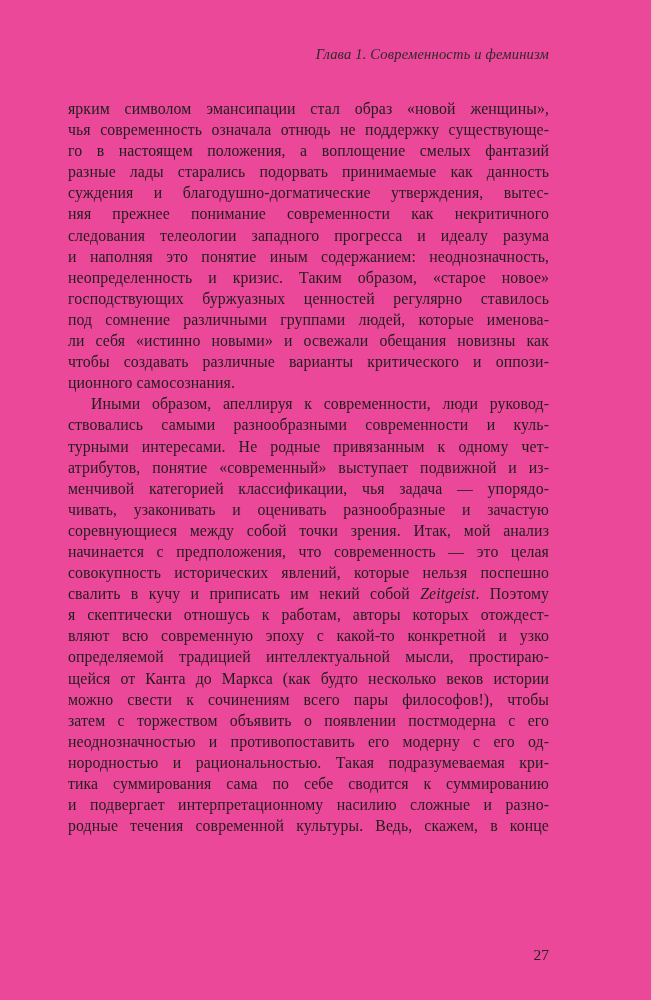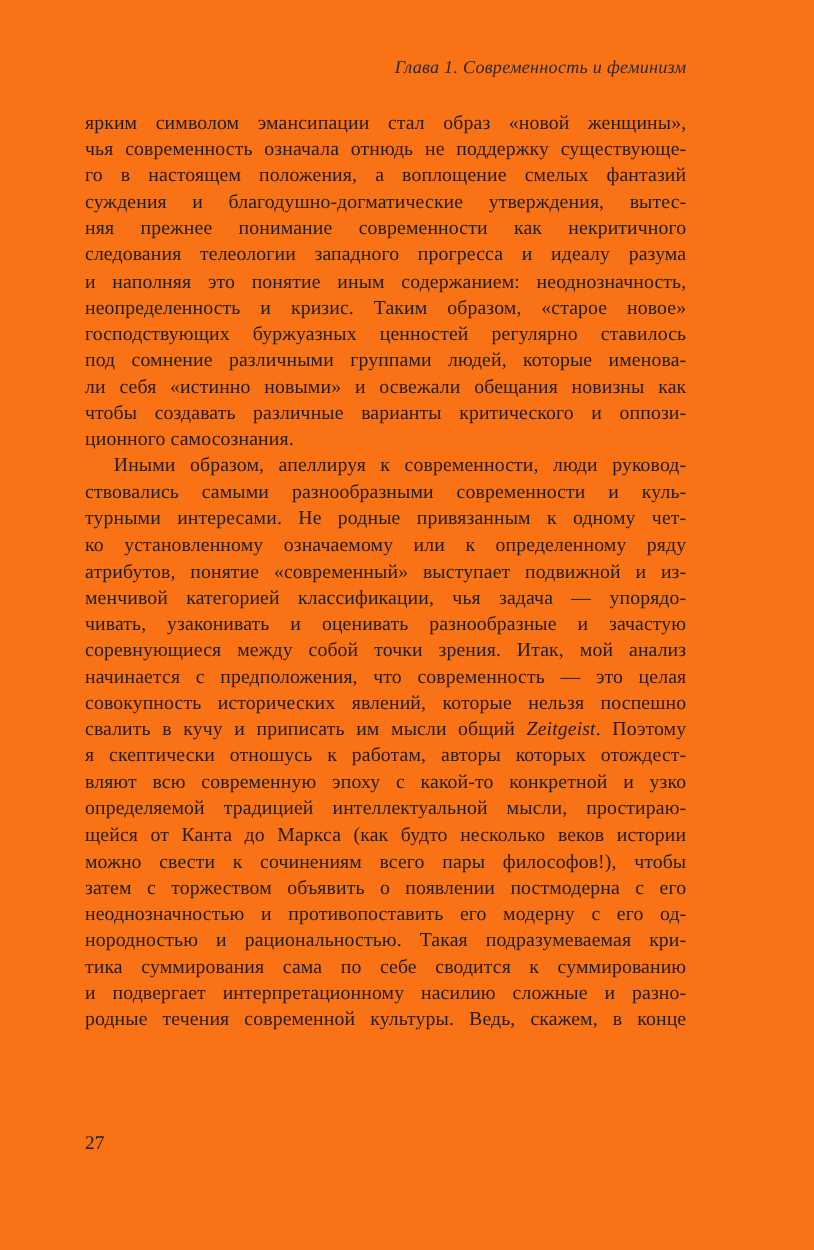--- a/index.html
+++ b/index.html
@@ -4,39 +4,39 @@
 <style>
   html, body {
     margin: 0;
     padding: 0;
     background: #ffffff;
   }
   .page {
     position: relative;
     width: 651px;
     height: 1000px;
-    background: #f97316;
+    background: #ec4899;
     font-family: "Liberation Serif", "DejaVu Serif", serif;
     color: #1e1e1e;
     overflow: hidden;
   }
   .running-head {
     position: absolute;
     top: 46px;
     left: 68px;
     width: 481px;
     text-align: right;
     font-style: italic;
     font-size: 14.5px;
     letter-spacing: 0.2px;
     color: #2a2a2a;
   }
   .body-text {
     position: absolute;
-    top: 88px;
+    top: 98px;
     left: 68px;
     width: 481px;
   }
   .paragraph {
     margin: 0;
     padding: 0;
   }
   .line {
     font-size: 15.8px;
     line-height: 21.1px;
@@ -52,61 +52,62 @@
     -moz-text-align-last: left;
   }
   .line.indent {
     text-indent: 23px;
   }
   .line .italic-seg {
     font-style: italic;
   }
   .page-number {
     position: absolute;
-    top: 906px;
+    top: 946px;
     left: 68px;
     width: 481px;
+    text-align: right;
     font-size: 15.5px;
     color: #1e1e1e;
   }
 </style>
 </head>
 <body>
 
 <div class="page">
   <div class="running-head">Глава 1. Современность и феминизм</div>
 
   <div class="body-text" id="body-text">
       <div class="paragraph">
         <div class="line"><span>ярким символом эмансипации стал образ «новой женщины»,</span></div>
         <div class="line"><span>чья современность означала отнюдь не поддержку существующе-</span></div>
         <div class="line"><span>го в настоящем положения, а воплощение смелых фантазий</span></div>
+        <div class="line"><span>разные лады старались подорвать принимаемые как данность</span></div>
         <div class="line"><span>суждения и благодушно-догматические утверждения, вытес-</span></div>
         <div class="line"><span>няя прежнее понимание современности как некритичного</span></div>
         <div class="line"><span>следования телеологии западного прогресса и идеалу разума</span></div>
         <div class="line"><span>и наполняя это понятие иным содержанием: неоднозначность,</span></div>
         <div class="line"><span>неопределенность и кризис. Таким образом, «старое новое»</span></div>
         <div class="line"><span>господствующих буржуазных ценностей регулярно ставилось</span></div>
         <div class="line"><span>под сомнение различными группами людей, которые именова-</span></div>
         <div class="line"><span>ли себя «истинно новыми» и освежали обещания новизны как</span></div>
         <div class="line"><span>чтобы создавать различные варианты критического и оппози-</span></div>
         <div class="line no-justify"><span>ционного самосознания.</span></div>
       </div>
       <div class="paragraph">
         <div class="line indent"><span>Иными образом, апеллируя к современности, люди руковод-</span></div>
         <div class="line"><span>ствовались самыми разнообразными современности и куль-</span></div>
         <div class="line"><span>турными интересами. Не родные привязанным к одному чет-</span></div>
-        <div class="line"><span>ко установленному означаемому или к определенному ряду</span></div>
         <div class="line"><span>атрибутов, понятие «современный» выступает подвижной и из-</span></div>
         <div class="line"><span>менчивой категорией классификации, чья задача — упорядо-</span></div>
         <div class="line"><span>чивать, узаконивать и оценивать разнообразные и зачастую</span></div>
         <div class="line"><span>соревнующиеся между собой точки зрения. Итак, мой анализ</span></div>
         <div class="line"><span>начинается с предположения, что современность — это целая</span></div>
         <div class="line"><span>совокупность исторических явлений, которые нельзя поспешно</span></div>
-        <div class="line"><span>свалить в кучу и приписать им мысли общий </span><span class="italic-seg">Zeitgeist</span><span>. Поэтому</span></div>
+        <div class="line"><span>свалить в кучу и приписать им некий собой </span><span class="italic-seg">Zeitgeist</span><span>. Поэтому</span></div>
         <div class="line"><span>я скептически отношусь к работам, авторы которых отождест-</span></div>
         <div class="line"><span>вляют всю современную эпоху с какой-то конкретной и узко</span></div>
         <div class="line"><span>определяемой традицией интеллектуальной мысли, простираю-</span></div>
         <div class="line"><span>щейся от Канта до Маркса (как будто несколько веков истории</span></div>
         <div class="line"><span>можно свести к сочинениям всего пары философов!), чтобы</span></div>
         <div class="line"><span>затем с торжеством объявить о появлении постмодерна с его</span></div>
         <div class="line"><span>неоднозначностью и противопоставить его модерну с его од-</span></div>
         <div class="line"><span>нородностью и рациональностью. Такая подразумеваемая кри-</span></div>
         <div class="line"><span>тика суммирования сама по себе сводится к суммированию</span></div>
         <div class="line"><span>и подвергает интерпретационному насилию сложные и разно-</span></div>

